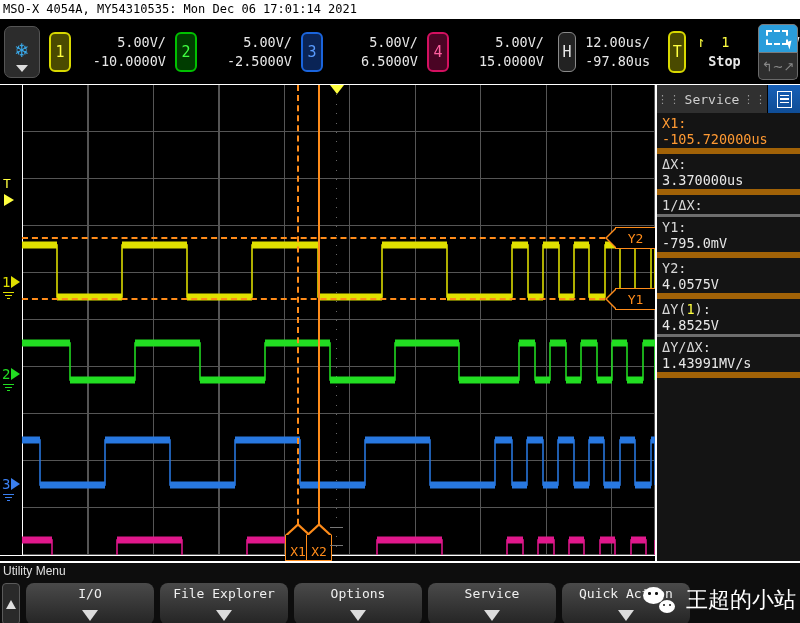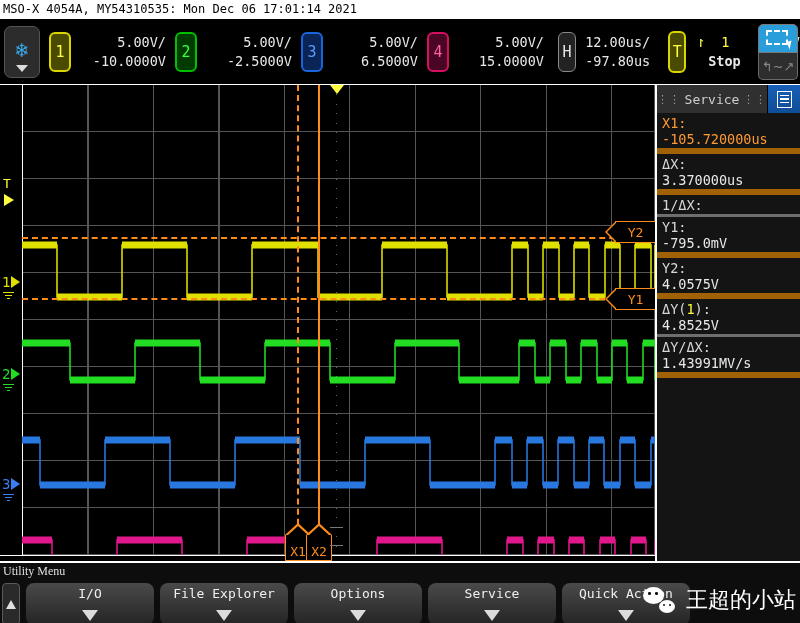--- a/index.html
+++ b/index.html
@@ -255,21 +255,21 @@
   .cur-val.orange { color: #ff9a33; }
   .ch1mark { color: #ffff40; }
 
   
   .botmenu {
     position: absolute; left: 0; top: 561px; width: 800px; height: 62px;
     background: #0d0d0d; border-top: 2px solid #ffffff;
   }
   .util-title {
     color: #e0e0e0; font-size: 12px; padding: 1px 0 0 3px;
-    font-family: Liberation Serif, serif;
+    font-family: Liberation Sans, sans-serif;
   }
   .menu-row {
     position: absolute; left: 2px; top: 20px;
     display: flex; align-items: flex-start; gap: 6px;
   }
   .up-btn {
     width: 18px; height: 42px; background: #2a2a2a;
     border: 1px solid #5a5a5a; border-radius: 4px;
     display: flex; align-items: center; justify-content: center;
   }
@@ -507,21 +507,21 @@
         <rect x="624" y="499.5" width="9" height="7" fill="#e0188c"></rect>
         <path d="M0 455 L30 455 L30 503 L95 503 L95 455 L160 455 L160 503 L225 503 L225 455 L290 455 L290 503 L355 503 L355 455 L420 455 L420 503 L485 503 L485 455 L501 455 L501 503 L516 503 L516 455 L532 455 L532 503 L547 503 L547 455 L562 455 L562 503 L578 503 L578 455 L593 455 L593 503 L609 503 L609 455 L624 455 L624 503 L633 503 L633 455" stroke="#e0188c" stroke-width="1.2" fill="none"></path>
       </g>
   </svg>
 
   <div class="cur-h" style="top:152px;"></div>
   <div class="cur-h" style="top:213px;"></div>
   <div class="cur-v" style="left:297px;"></div>
   <div class="cur-v solid" style="left:318px;"></div>
 
-  <div class="ytag" style="top:136px;">Y2</div>
+  <div class="ytag" style="top:142px;">Y2</div>
   <div class="ytag" style="top:203px;">Y1</div>
 
   <div class="xtag" style="left:285px;">X1</div>
   <div class="xtag" style="left:306px;">X2</div>
 
   <div class="centertick" style="top:442px;"></div>
   <div class="centertick" style="top:460px;"></div>
 </div>
 
 <div class="sidepanel">

